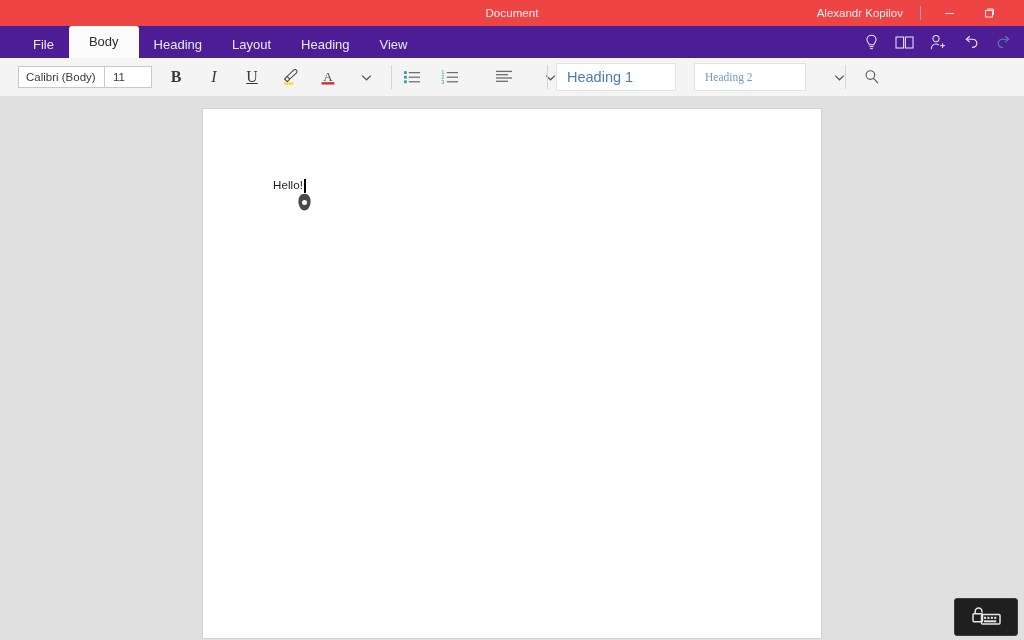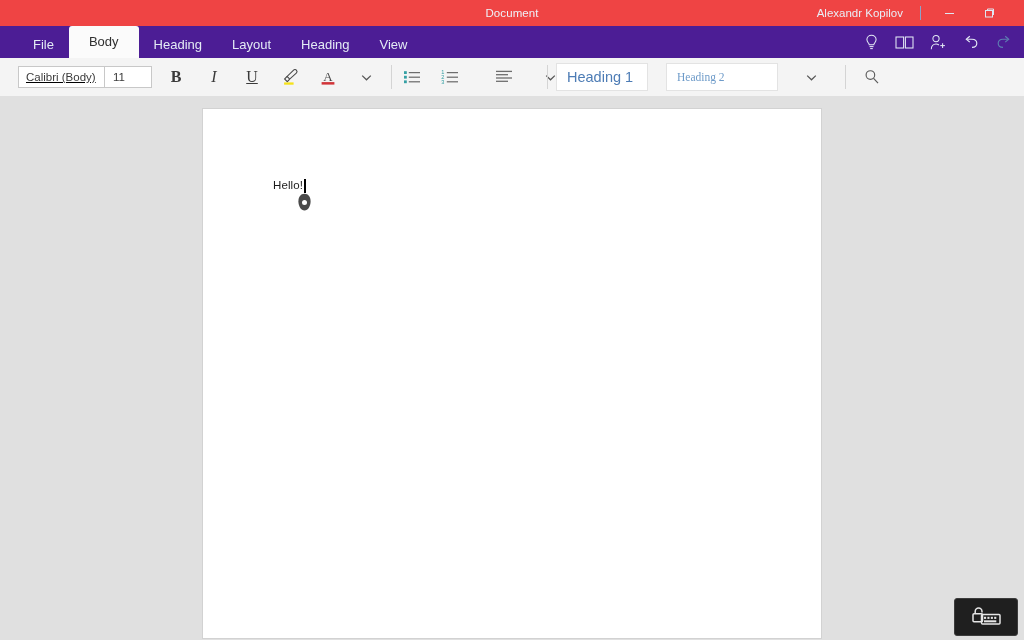--- a/index.html
+++ b/index.html
@@ -113,21 +113,21 @@
     width: 1px; height: 24px;
     background: #d4d4d4;
   }
   .combo {
     height: 22px;
     background: #ffffff;
     border: 1px solid #c8c8c8;
     display: flex; align-items: center;
     box-sizing: border-box;
   }
-  .combo-font { width: 87px; padding-left: 7px; text-decoration: underline; }
+  .combo-font { width: 87px; padding-left: 7px; }
   .combo-size { width: 47px; padding-left: 8px; border-left: none; }
   .combo span {
     font-size: 11.5px;
     color: #3b3b3b;
     white-space: nowrap;
     overflow: hidden;
   }
   .tbtn {
     width: 38px; height: 34px;
     display: flex; align-items: center; justify-content: center;
@@ -140,21 +140,21 @@
 
   
   .style-card {
     height: 28px;
     background: #ffffff;
     border: 1px solid #e3e3e3;
     display: flex; align-items: center;
     padding-left: 10px;
     box-sizing: border-box;
   }
-  .style-h1 { width: 92px; }
+  .style-h1 { width: 120px; }
   .style-h2 { width: 112px; }
   .style-h1 span { font-size: 14.5px; color: #4d7cb5; }
   .style-h2 span { font-size: 11.5px; color: #6e9bc9; }
 
   
   .canvas {
     position: absolute; top: 96px; left: 0;
     width: 1024px; height: 544px;
     background: #e0e0e0;
   }

